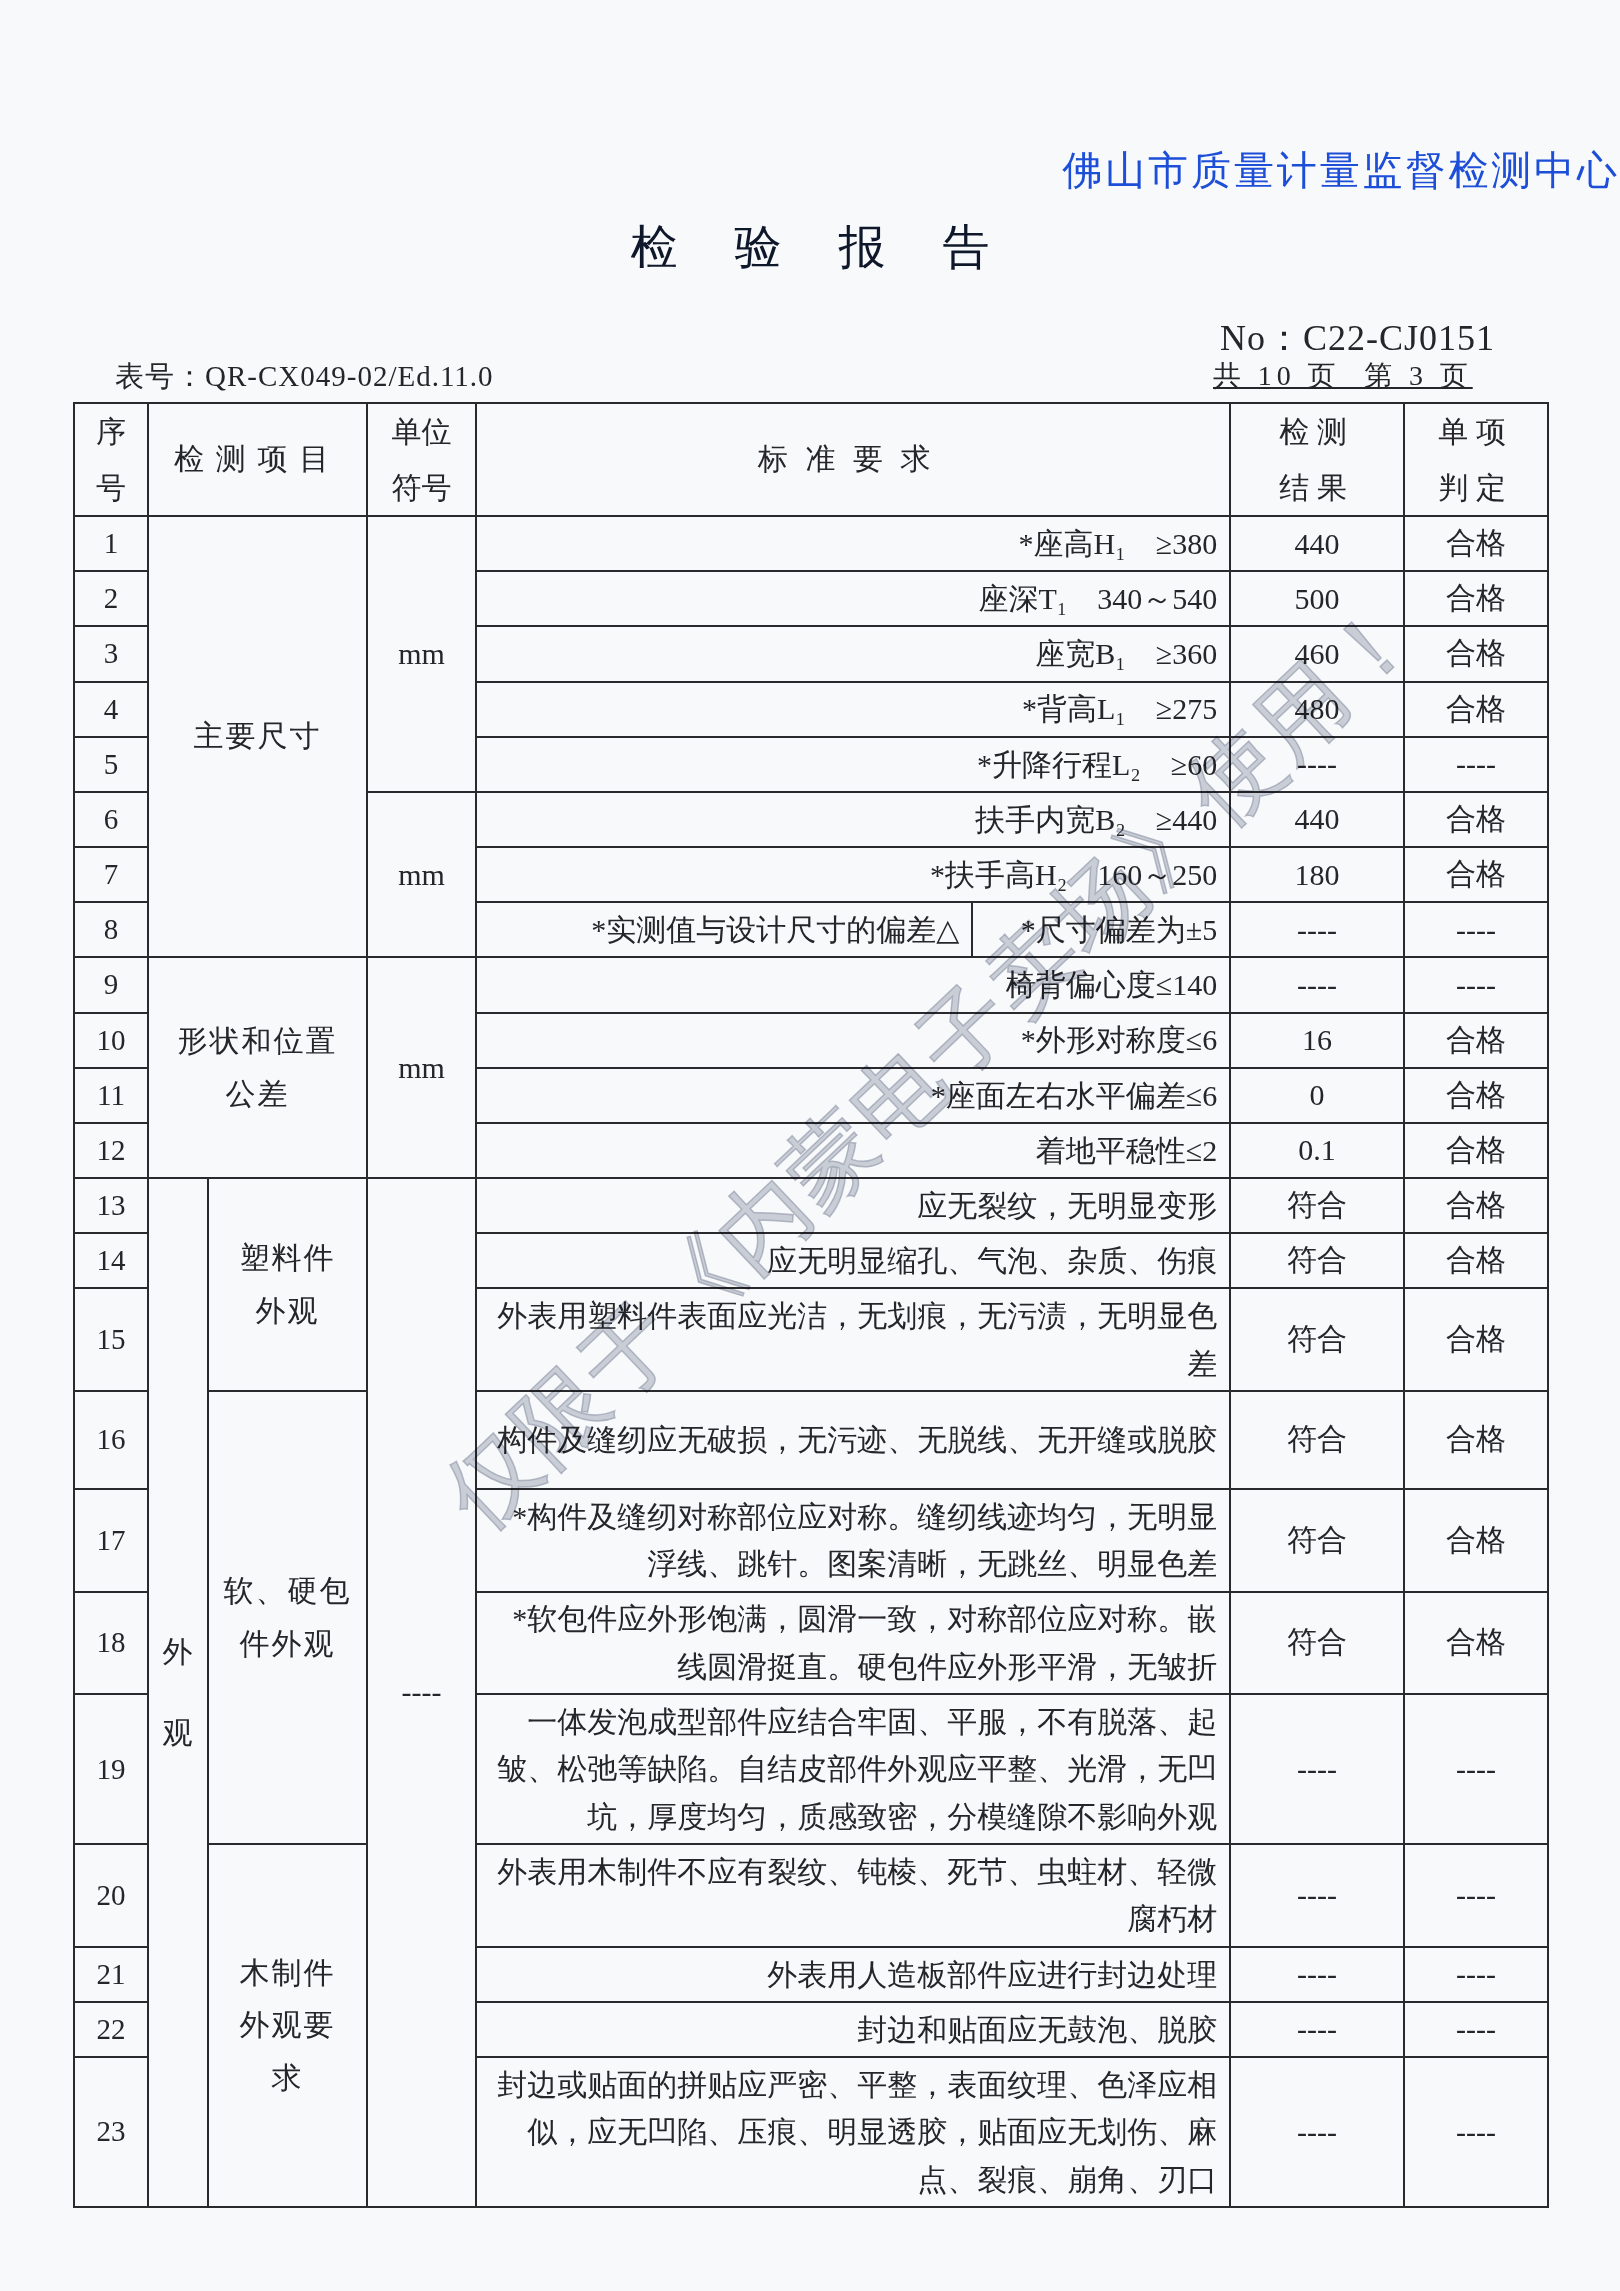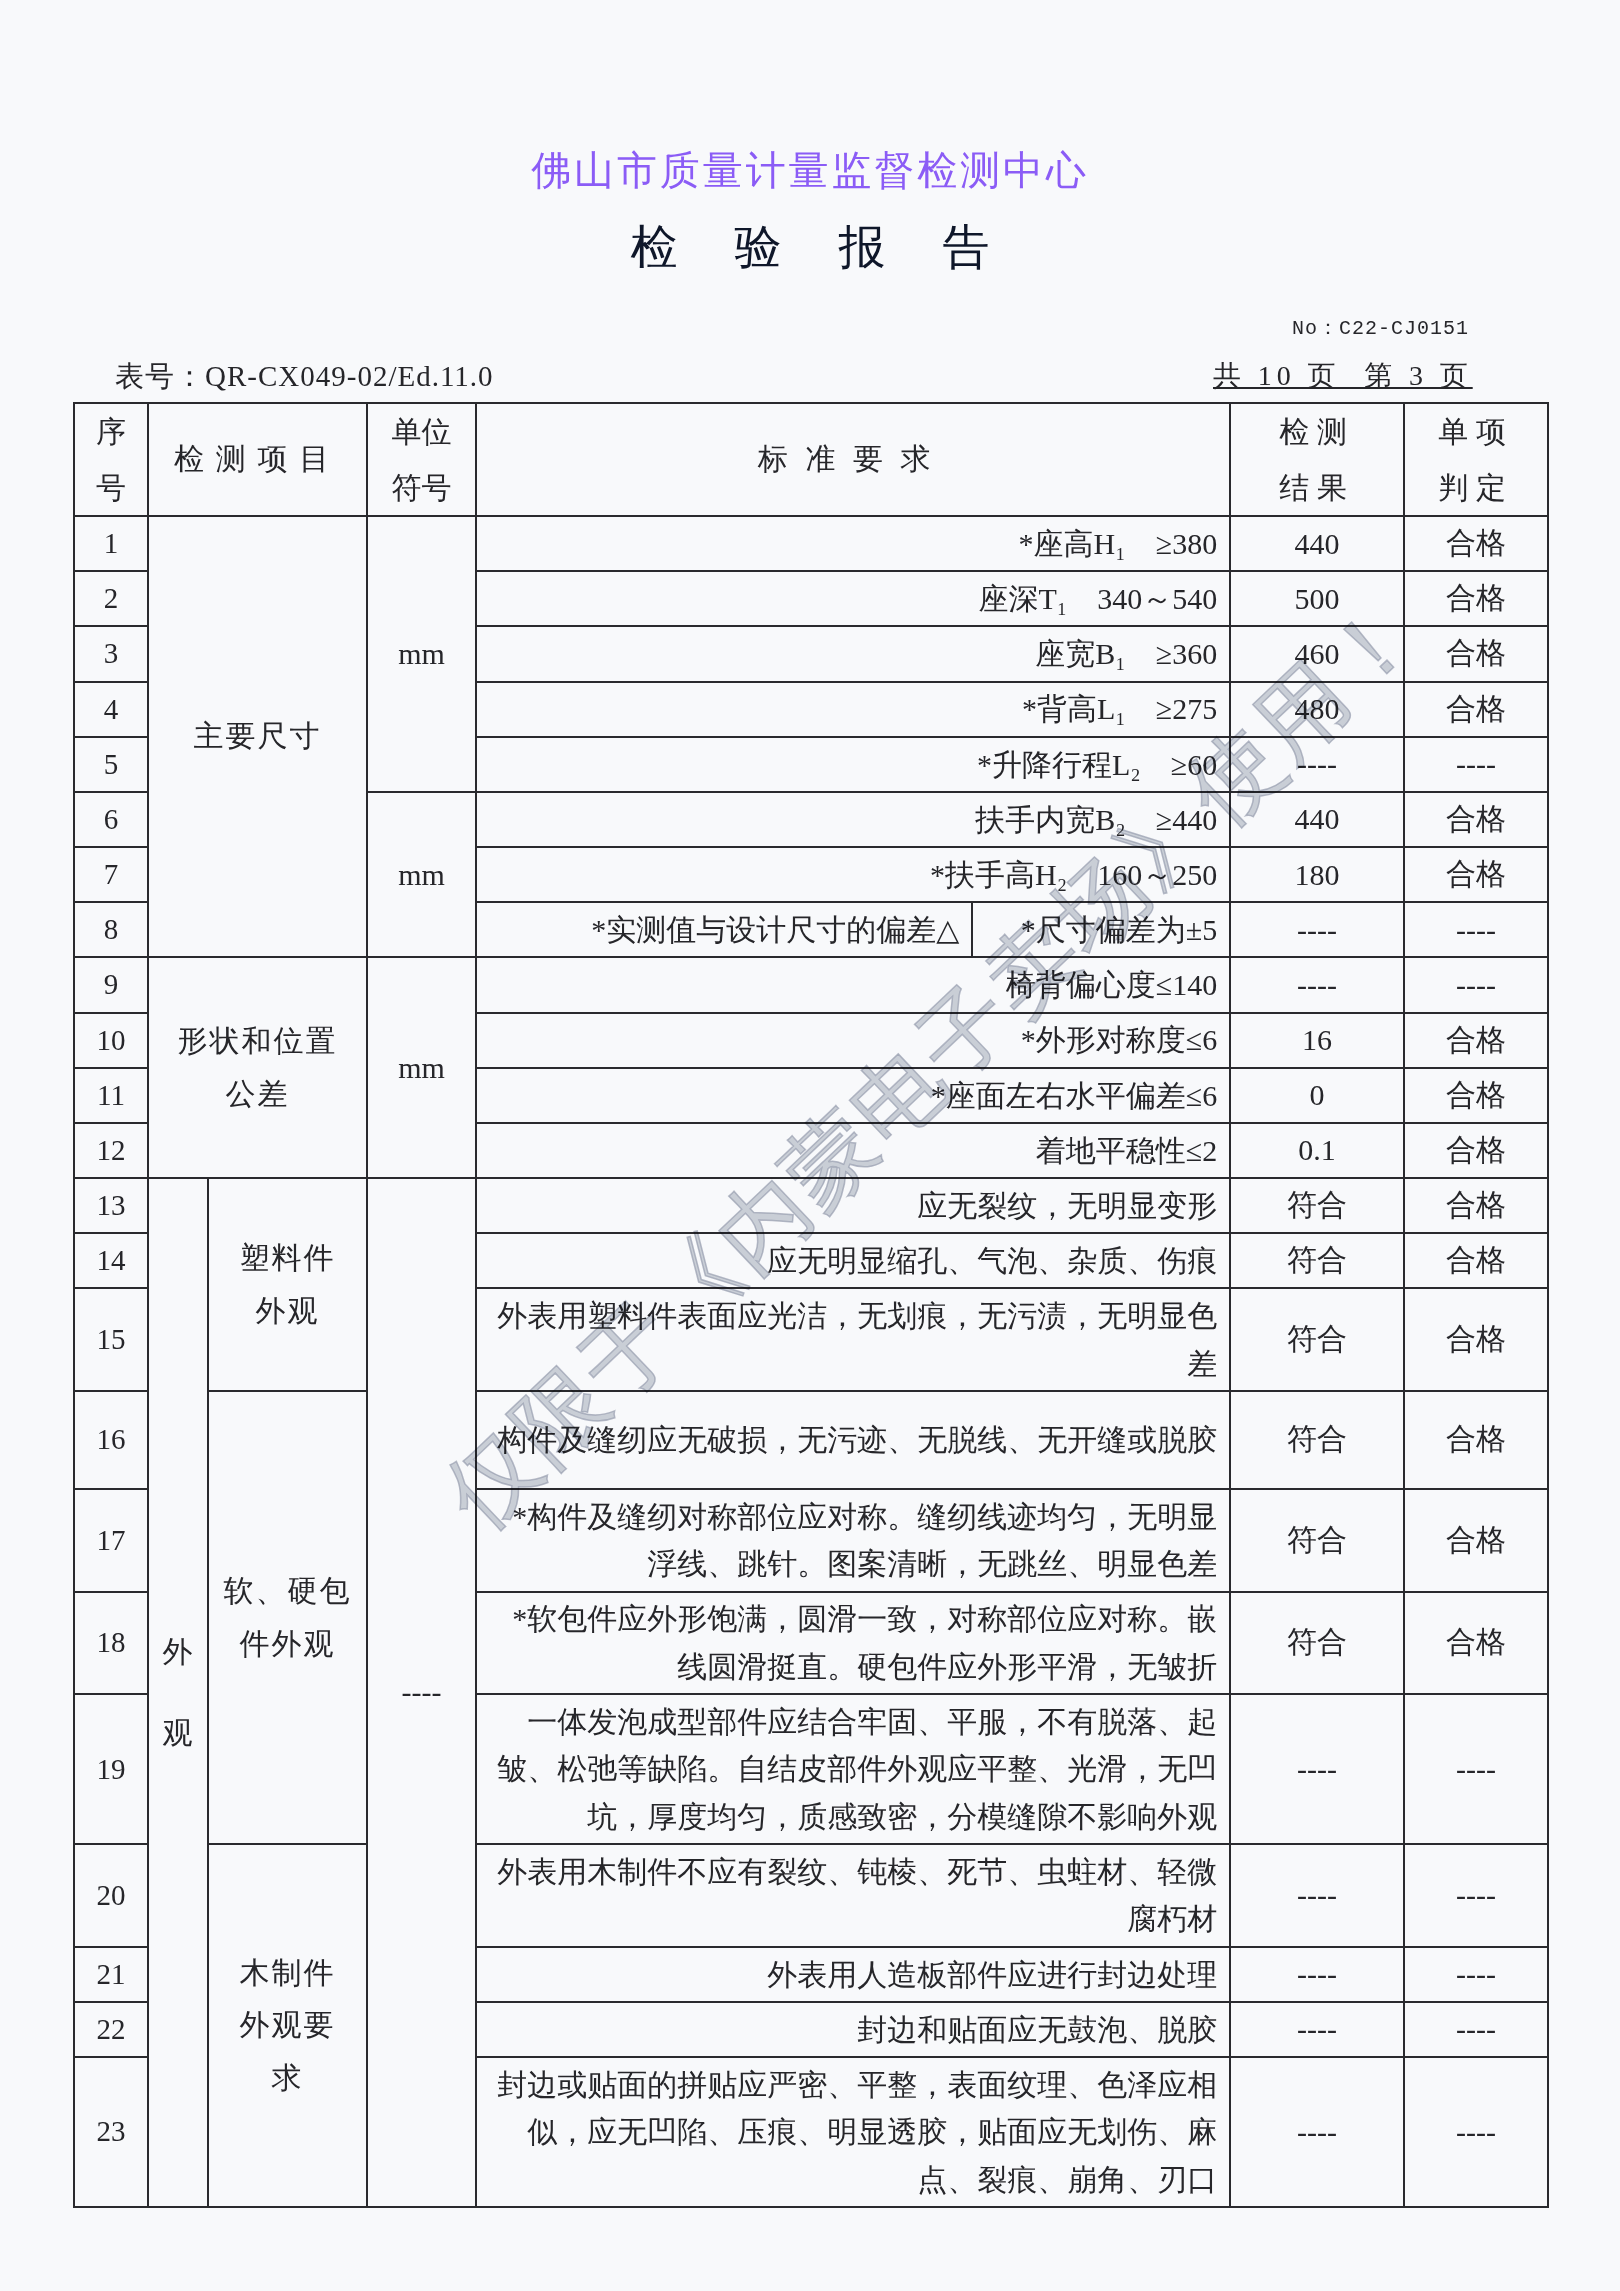--- a/index.html
+++ b/index.html
@@ -5,30 +5,30 @@
   html,body{margin:0;padding:0;}
   body{
     width:1620px;height:2292px;position:relative;
     background:#f8f9fb;
     font-family:"Liberation Serif","DejaVu Serif",serif;
     color:#26262a;overflow:hidden;
   }
   
   .org-title{
     position:absolute;top:143px;left:0;width:100%;
-    text-align:center;font-size:40px;letter-spacing:2.9px;color:#8b5cf6;
+    text-align:right;font-size:40px;letter-spacing:2.9px;color:#1d4ed8;
   }
   .report-title{
     position:absolute;top:216px;left:0;width:100%;
     text-align:center;font-size:47px;letter-spacing:57px;padding-left:57px;
     box-sizing:border-box;color:#0f172a;
   }
   .no-line{
-    position:absolute;top:314px;left:1292px;
-    font-size:20px;letter-spacing:1px;white-space:pre;font-family:Liberation Mono, monospace;
+    position:absolute;top:314px;left:1220px;
+    font-size:36px;letter-spacing:1px;white-space:pre;
   }
   .form-line{
     position:absolute;top:357px;left:115px;
     font-size:29px;letter-spacing:1px;white-space:pre;
   }
   .page-line{
     position:absolute;top:357px;left:1213px;
     font-size:28px;letter-spacing:4.9px;white-space:pre;text-decoration:underline;
   }
   

